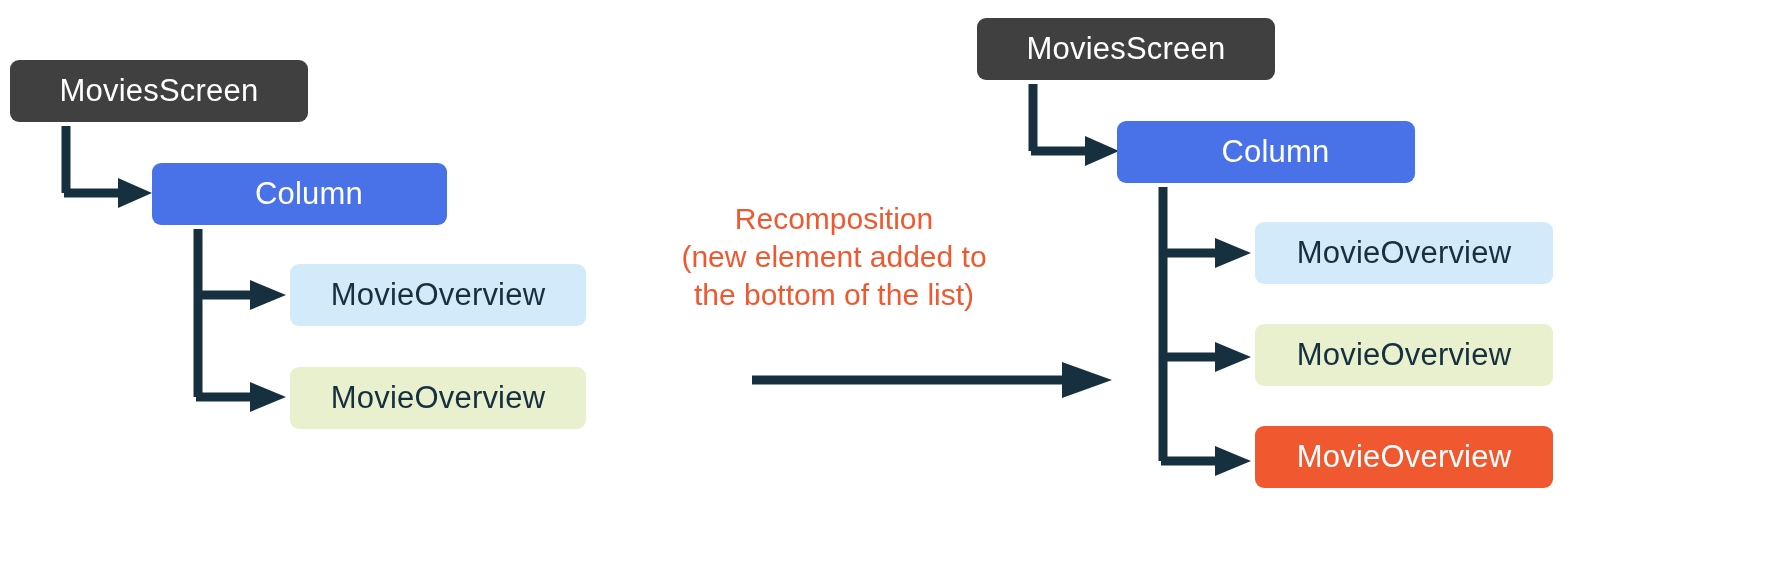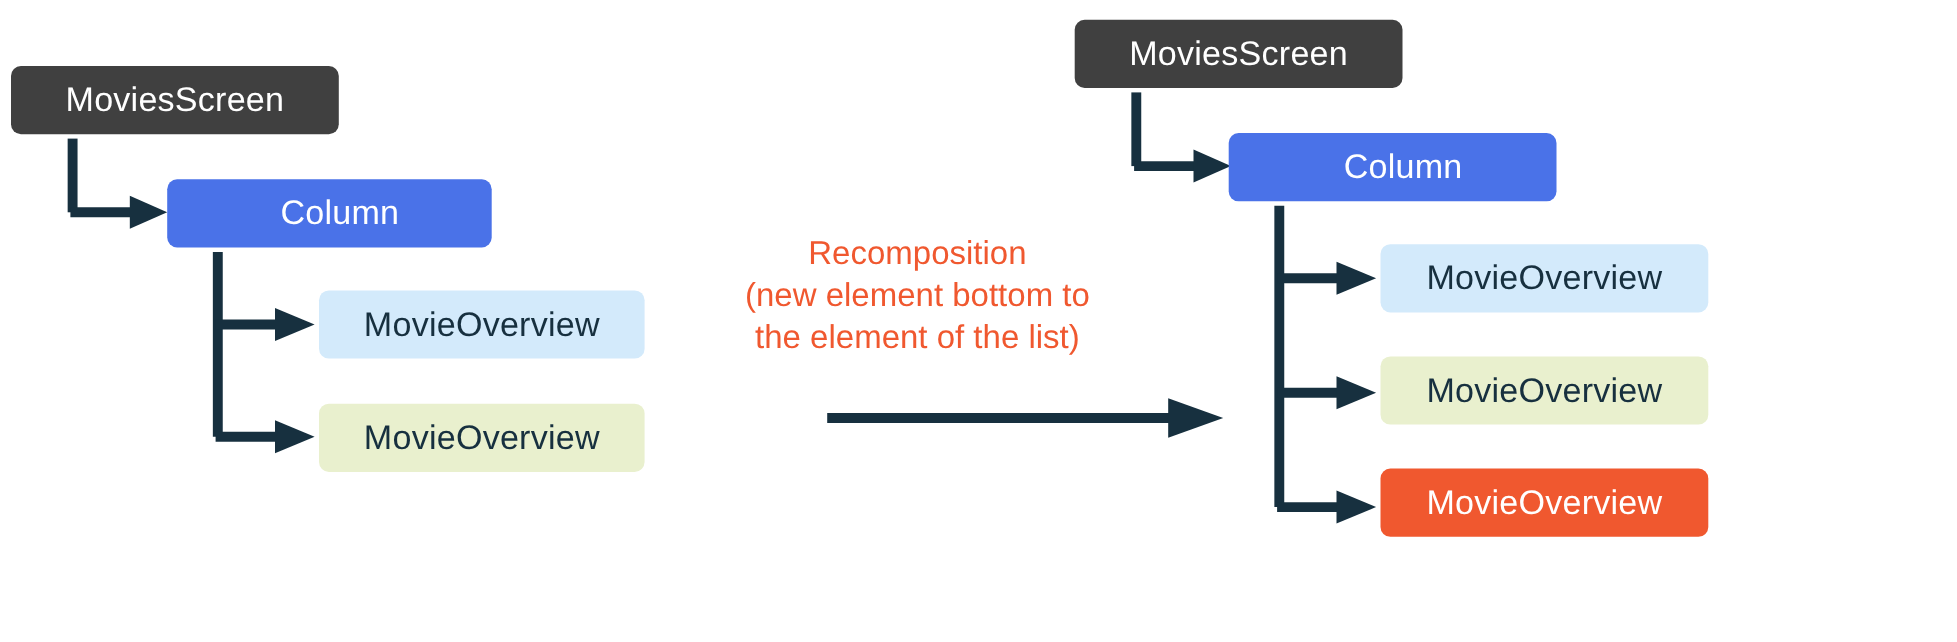--- a/index.html
+++ b/index.html
@@ -83,24 +83,24 @@
       <line x1="4" y1="172" x2="62" y2="172" stroke-width="9"></line>
       <polygon class="head" points="58,157 94,172 58,187"></polygon>
     </svg>
 
     <div class="node node-lblue" style="left:290px; top:264px; width:296px; height:62px;">MovieOverview</div>
 
     <div class="node node-lgreen" style="left:290px; top:367px; width:296px; height:62px;">MovieOverview</div>
   </div>
 
   <div>
-    <div class="center-label" style="left:653px; top:212px; width:362px;">
+    <div class="center-label" style="left:653px; top:200px; width:362px;">
       <div>Recomposition</div>
-      <div>(new element bottom to</div>
-      <div>the element of the list)</div>
+      <div>(new element added to</div>
+      <div>the bottom of the list)</div>
     </div>
 
     <svg class="arrow-big" style="left:750px; top:358px; width:370px; height:44px;" viewBox="0 0 370 44">
       <line x1="2" y1="22" x2="318" y2="22" stroke="#17303f" stroke-width="9"></line>
       <polygon points="312,4 362,22 312,40" fill="#17303f"></polygon>
     </svg>
   </div>
 
   <div>
 

